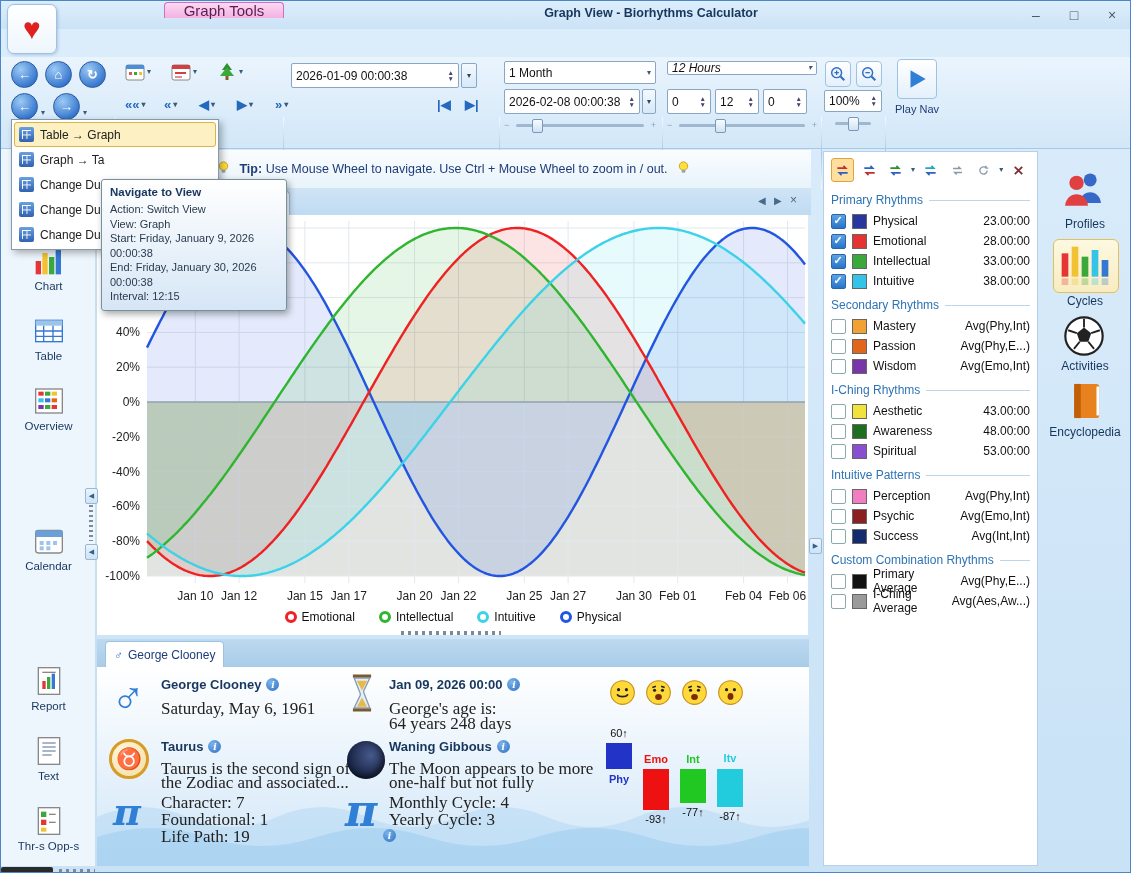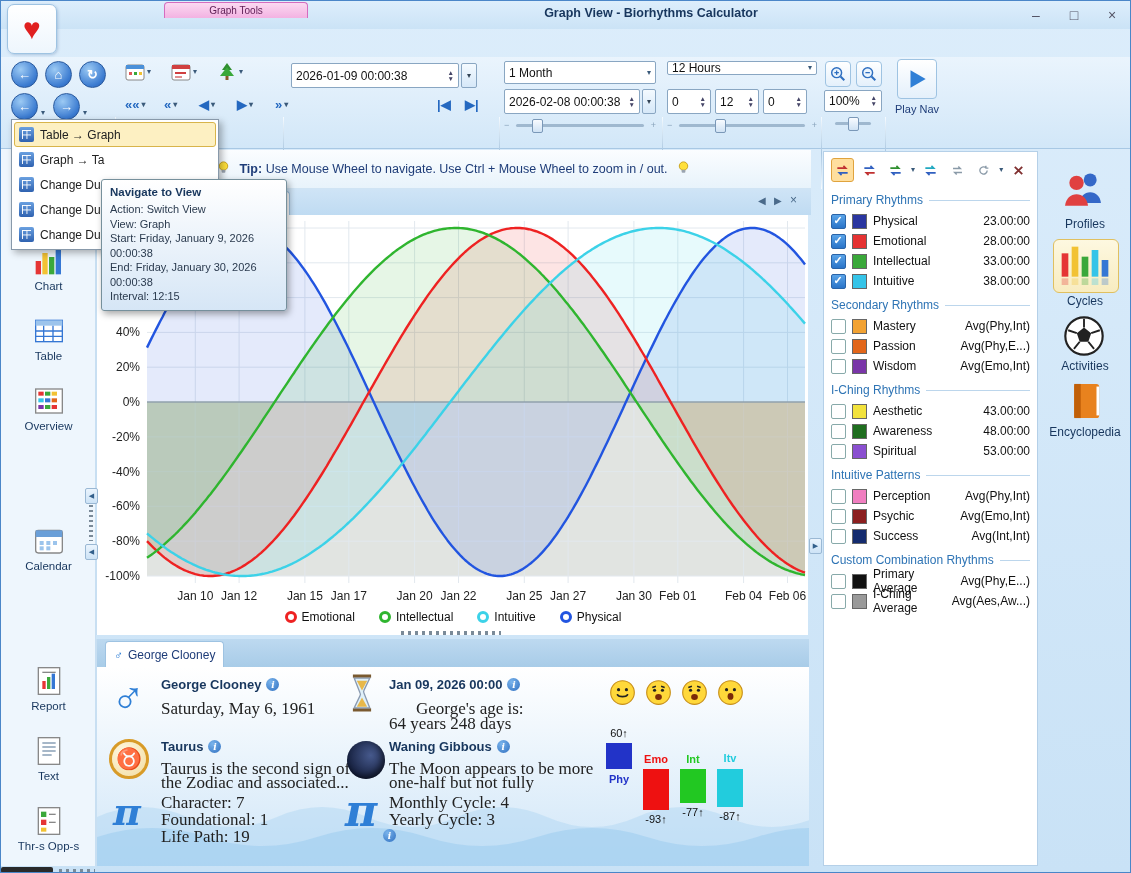--- a/index.html
+++ b/index.html
@@ -2,21 +2,21 @@
 <html><head>
 <meta charset="utf-8">
 <style>
   html,body{margin:0;padding:0;background:#b8cfe4;font-family:"Liberation Sans",sans-serif;}
   #win{position:relative;width:1131px;height:873px;background:linear-gradient(#dcedfb,#c9e2f6);border:1px solid #4a86c8;overflow:hidden;box-sizing:border-box;}
   .abs{position:absolute;box-sizing:border-box;}
   
   #titlebar{left:0;top:0;width:100%;height:28px;background:linear-gradient(#ddeefc,#cbe3f6);}
   #applogo{left:6px;top:3px;width:50px;height:50px;background:linear-gradient(#ffffff,#eef6fd);border:1px solid #9ec3e2;border-radius:7px;z-index:20;display:flex;align-items:center;justify-content:center;box-shadow:1px 1px 3px rgba(40,80,140,.25);}
   #applogo .heart{font-size:30px;color:#e02020;line-height:1;}
-  #ctxlabel{left:163px;top:1px;width:144px;height:16px;background:linear-gradient(#fbd9f1,#f3b2e2);border:1px solid #d46cbf;border-bottom:none;border-radius:4px 4px 0 0;font-size:10px;color:#5c1b52;display:flex;align-items:center;justify-content:center;}
+  #ctxlabel{left:163px;top:1px;width:120px;height:16px;background:linear-gradient(#fbd9f1,#f3b2e2);border:1px solid #d46cbf;border-bottom:none;border-radius:4px 4px 0 0;font-size:15px;color:#5c1b52;display:flex;align-items:center;justify-content:center;}
   #wintitle{left:430px;top:5px;width:440px;text-align:center;font-size:12.5px;font-weight:bold;color:#17365d;}
   .winbtn{top:5px;width:26px;height:18px;color:#556;font-size:14px;display:flex;align-items:center;justify-content:center;cursor:default;}
   #tabrow{left:0;top:28px;width:100%;height:28px;}
   .tab{top:30px;height:26px;display:flex;align-items:center;gap:5px;padding:0 10px;font-size:12px;color:#1e3c78;border-radius:4px 4px 0 0;}
   .tab.sel{background:#fff;border:1px solid #9ec3e2;border-bottom:none;}
   .tab .tabicon{width:15px;height:15px;display:inline-flex;align-items:center;justify-content:center;}
   .rightbtn{top:32px;height:23px;display:flex;align-items:center;gap:5px;font-size:11.5px;color:#1e3c78;padding:0 6px;border:1px solid transparent;border-radius:3px;}
   .minicon{top:34px;width:17px;height:17px;display:flex;align-items:center;justify-content:center;}
   .fb{width:16px;height:16px;background:#3a5a98;color:#fff;border-radius:3px;font:bold 12px "DejaVu Serif",serif;display:flex;align-items:center;justify-content:center;}
   .help{width:16px;height:16px;border-radius:50%;background:radial-gradient(circle at 35% 30%,#8cc0f0,#2f6fc0);color:#fff;font-weight:bold;font-size:11px;display:flex;align-items:center;justify-content:center;}
@@ -255,21 +255,21 @@
     <div class="caretbtn abs" style="left:641px;top:32px;width:14px;height:25px;">▾</div>
     <div class="slider" style="left:503px;top:62px;width:152px;">
       <span class="end" style="left:0;">−</span>
         <span class="end" style="right:0;">+</span>
       <span class="track"></span>
         <span class="thumb" style="left:28px;"></span>
     </div>
     <div class="glabel" style="left:502px;width:156px;">Duration / End Date</div>
     <div class="vsep" style="left:661px;"></div>
 
-    <div class="field abs" style="left:666px;top:4px;width:150px;height:14px;">
+    <div class="field abs" style="left:666px;top:4px;width:150px;height:14px;font-style:italic;">
       <span>12 Hours</span>
       <span class="caret" style="margin-left:auto;">▾</span>
     </div>
     <div class="field abs" style="left:666px;top:32px;width:44px;height:25px;">
       <span>0</span>
       <span class="spin">
           <span>▲</span>
           <span>▼</span>
         </span>
     </div>
@@ -748,21 +748,21 @@
             <path d="M3 2h14M3 28h14" stroke="#7a5a30" stroke-width="2.5"></path>
             <path d="M4 3.5h12l-4.5 9.5a2 2 0 0 0 0 2L16 26.5H4l4.5-9.5a2 2 0 0 0 0-2z" fill="#dff0fa" stroke="#8a9ab0"></path>
             <path d="M6 5.5h8l-4 7.5z" fill="#e8b84a"></path>
             <path d="M10 18.5l4 7H6z" fill="#e8b84a"></path>
           </svg>
       </span>
       <div class="abs bname" style="left:292px;top:10px;">
           <span>Jan 09, 2026 00:00</span>
           <span class="info">i</span>
         </div>
-      <div class="abs btext" style="left:292px;top:32px;margin-left:27px;">George's age is:</div>
+      <div class="abs btext" style="left:292px;top:32px;">George's age is:</div>
       <div class="abs btext" style="left:292px;top:47px;">64 years 248 days</div>
 
       <span class="abs" style="left:512px;top:12px;"><svg viewBox="0 0 24 24" width="27" height="27">
             <circle cx="12" cy="12" r="10.5" fill="#ffd83a" stroke="#c89018"></circle>
             <circle cx="8.5" cy="9.5" r="1.4" fill="#222"></circle>
             <circle cx="15.5" cy="9.5" r="1.4" fill="#222"></circle>
             <path d="M7.5 14c1.5 2.2 7.5 2.2 9 0" stroke="#222" stroke-width="1.4" fill="none" stroke-linecap="round"></path>
           </svg></span>
       <span class="abs" style="left:548px;top:12px;"><svg viewBox="0 0 24 24" width="27" height="27">
             <circle cx="12" cy="12" r="10.5" fill="#ffd83a" stroke="#c89018"></circle>

